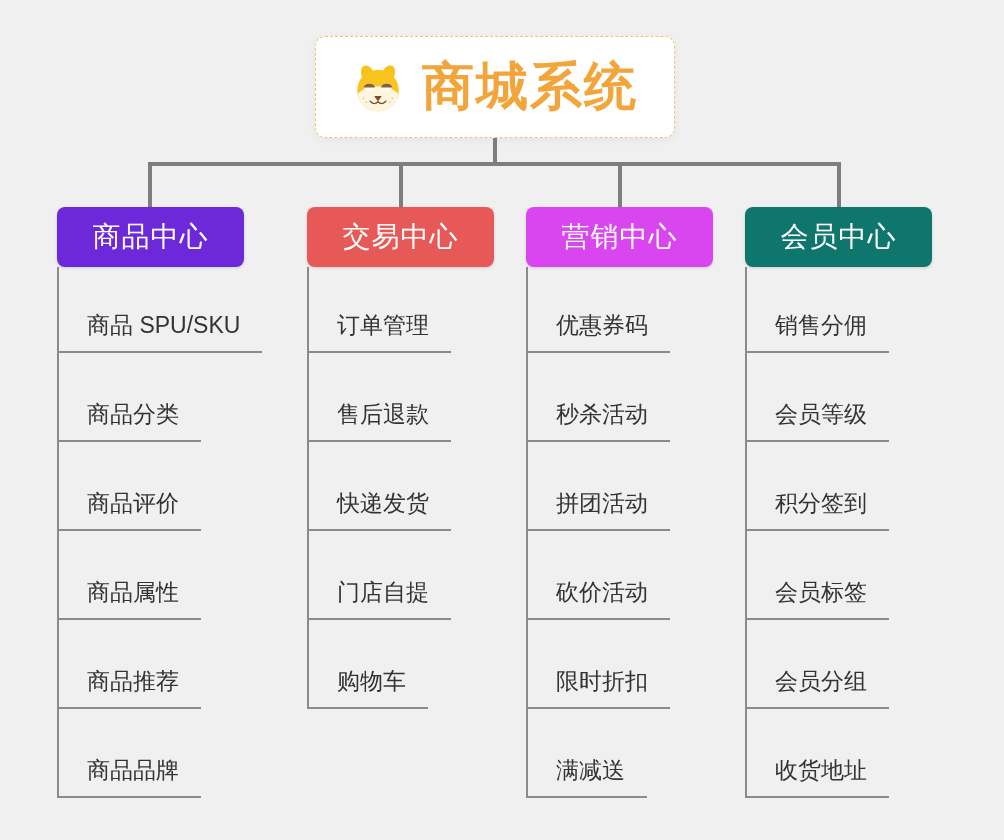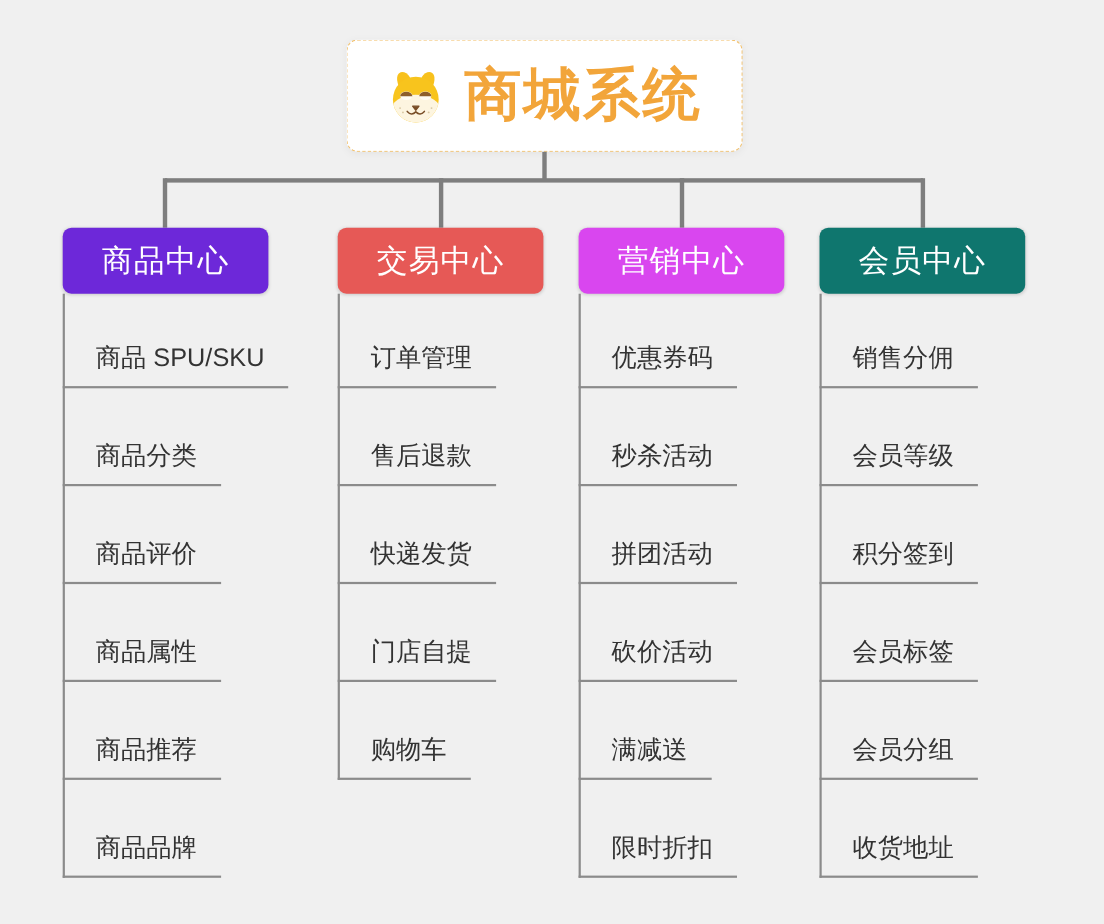--- a/index.html
+++ b/index.html
@@ -158,24 +158,24 @@
       <div class="leaf">
           <span class="leaf-label">秒杀活动</span>
         </div>
       <div class="leaf">
           <span class="leaf-label">拼团活动</span>
         </div>
       <div class="leaf">
           <span class="leaf-label">砍价活动</span>
         </div>
       <div class="leaf">
+          <span class="leaf-label">限时折扣</span>
+        </div>
+      <div class="leaf">
           <span class="leaf-label">满减送</span>
-        </div>
-      <div class="leaf">
-          <span class="leaf-label">限时折扣</span>
         </div>
     </div>
   </div>
 
   <div class="branch-col c4">
     <div class="branch-box" style="background-color: #0f766e;">
       <span>会员中心</span>
     </div>
     <div class="children">
       <div class="leaf">

